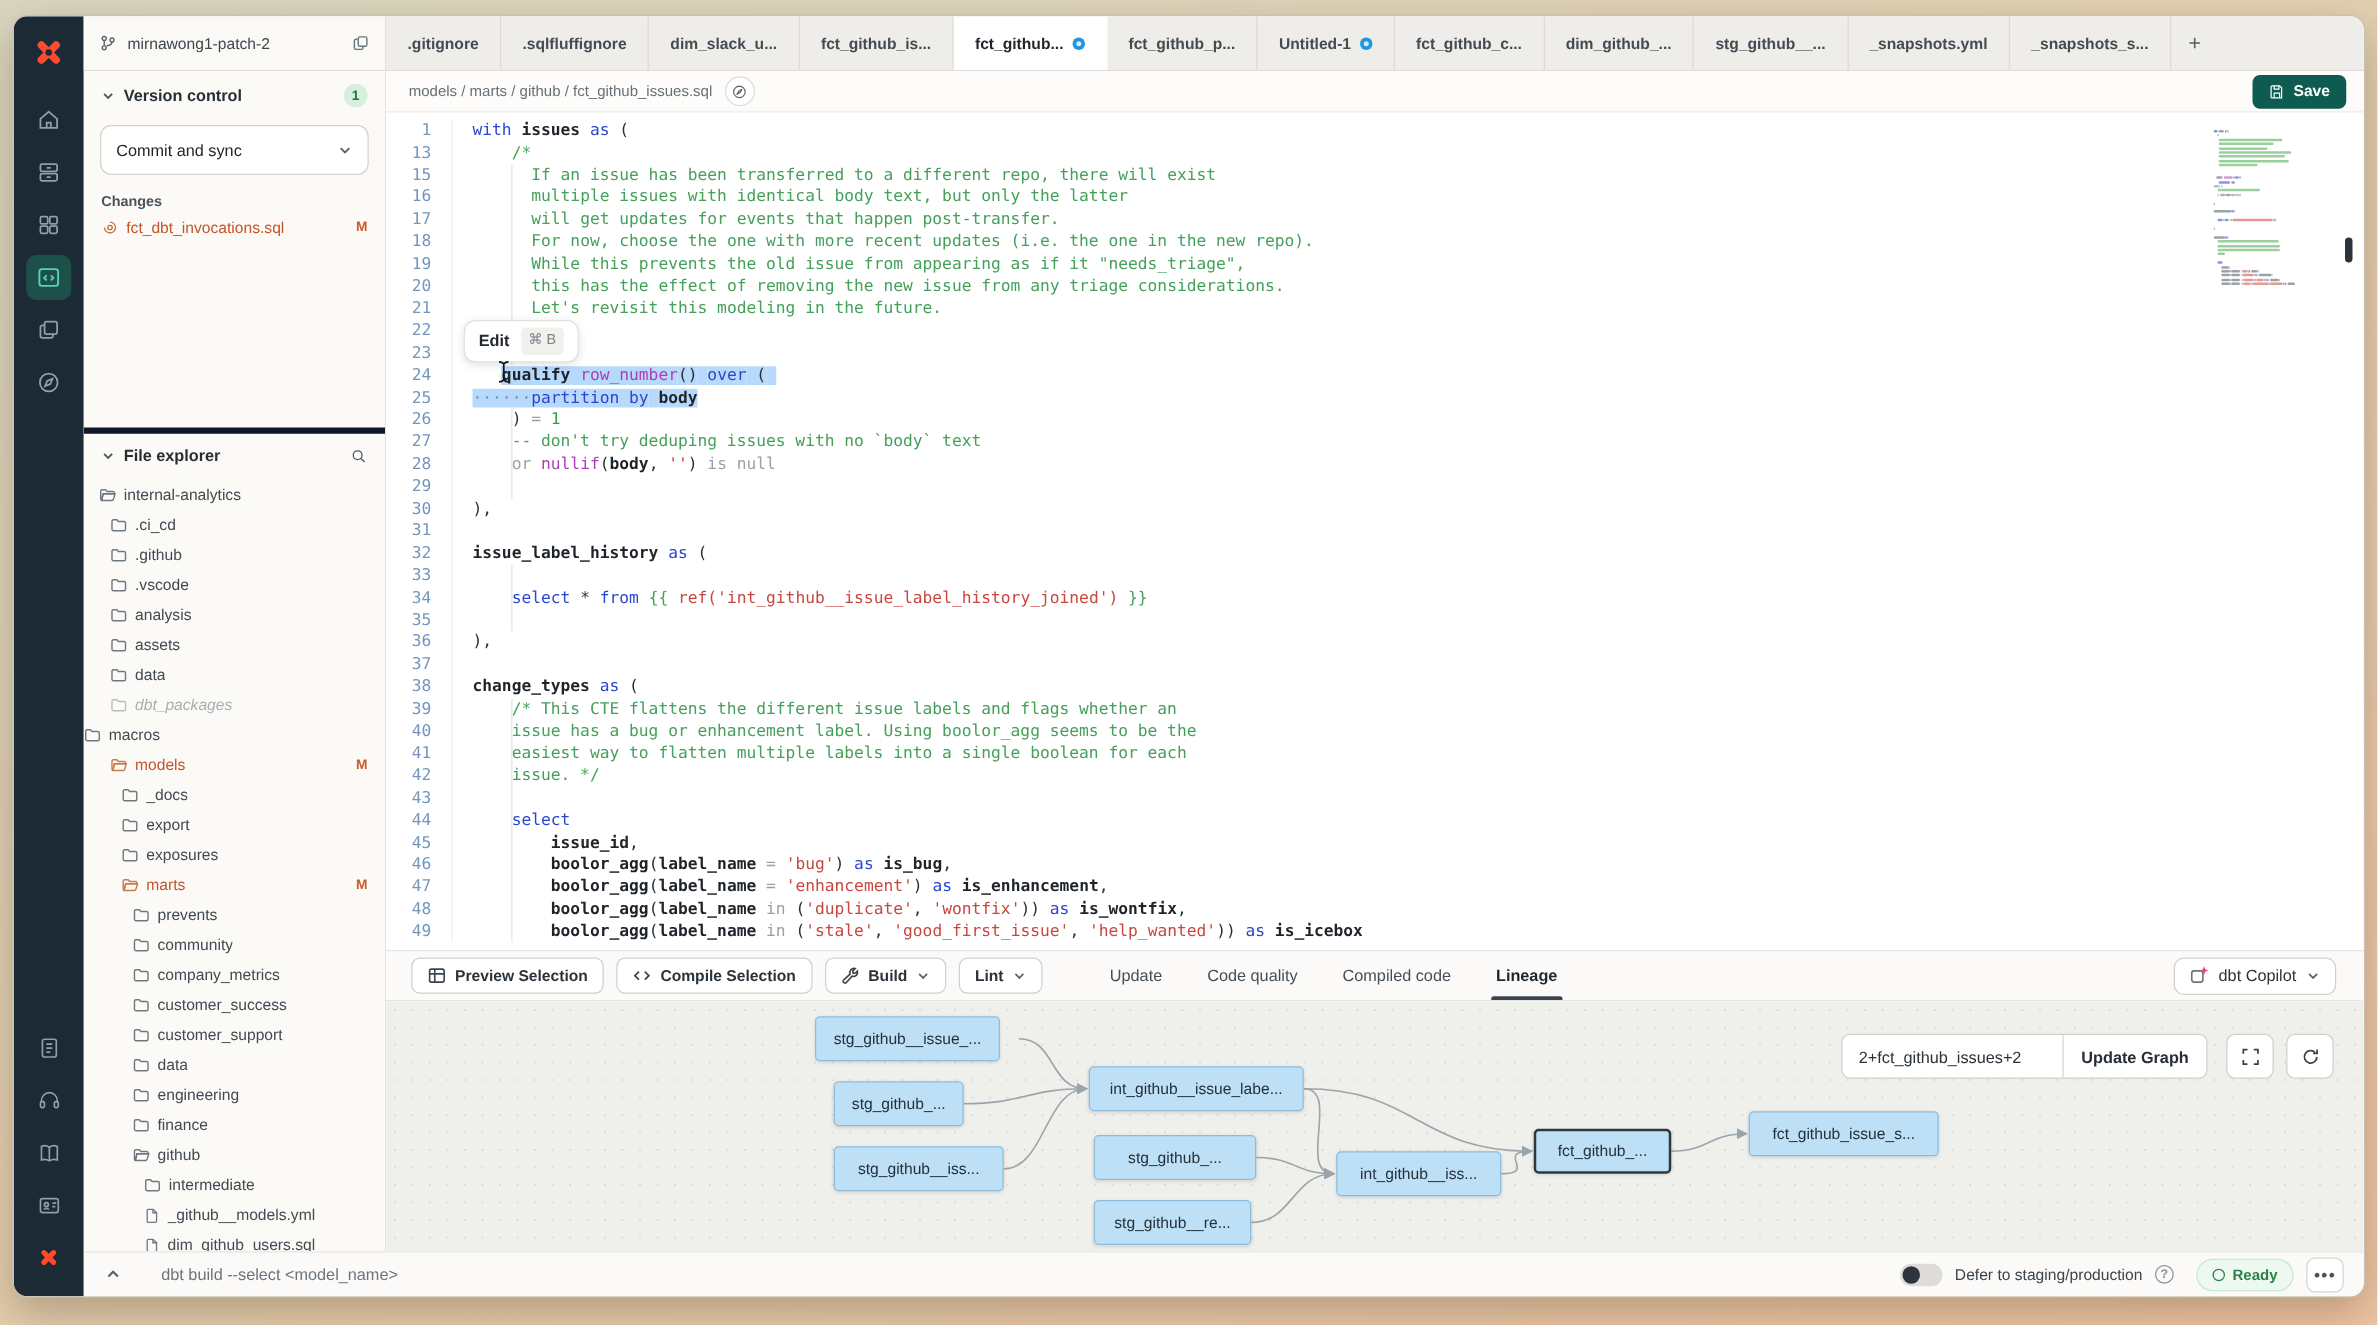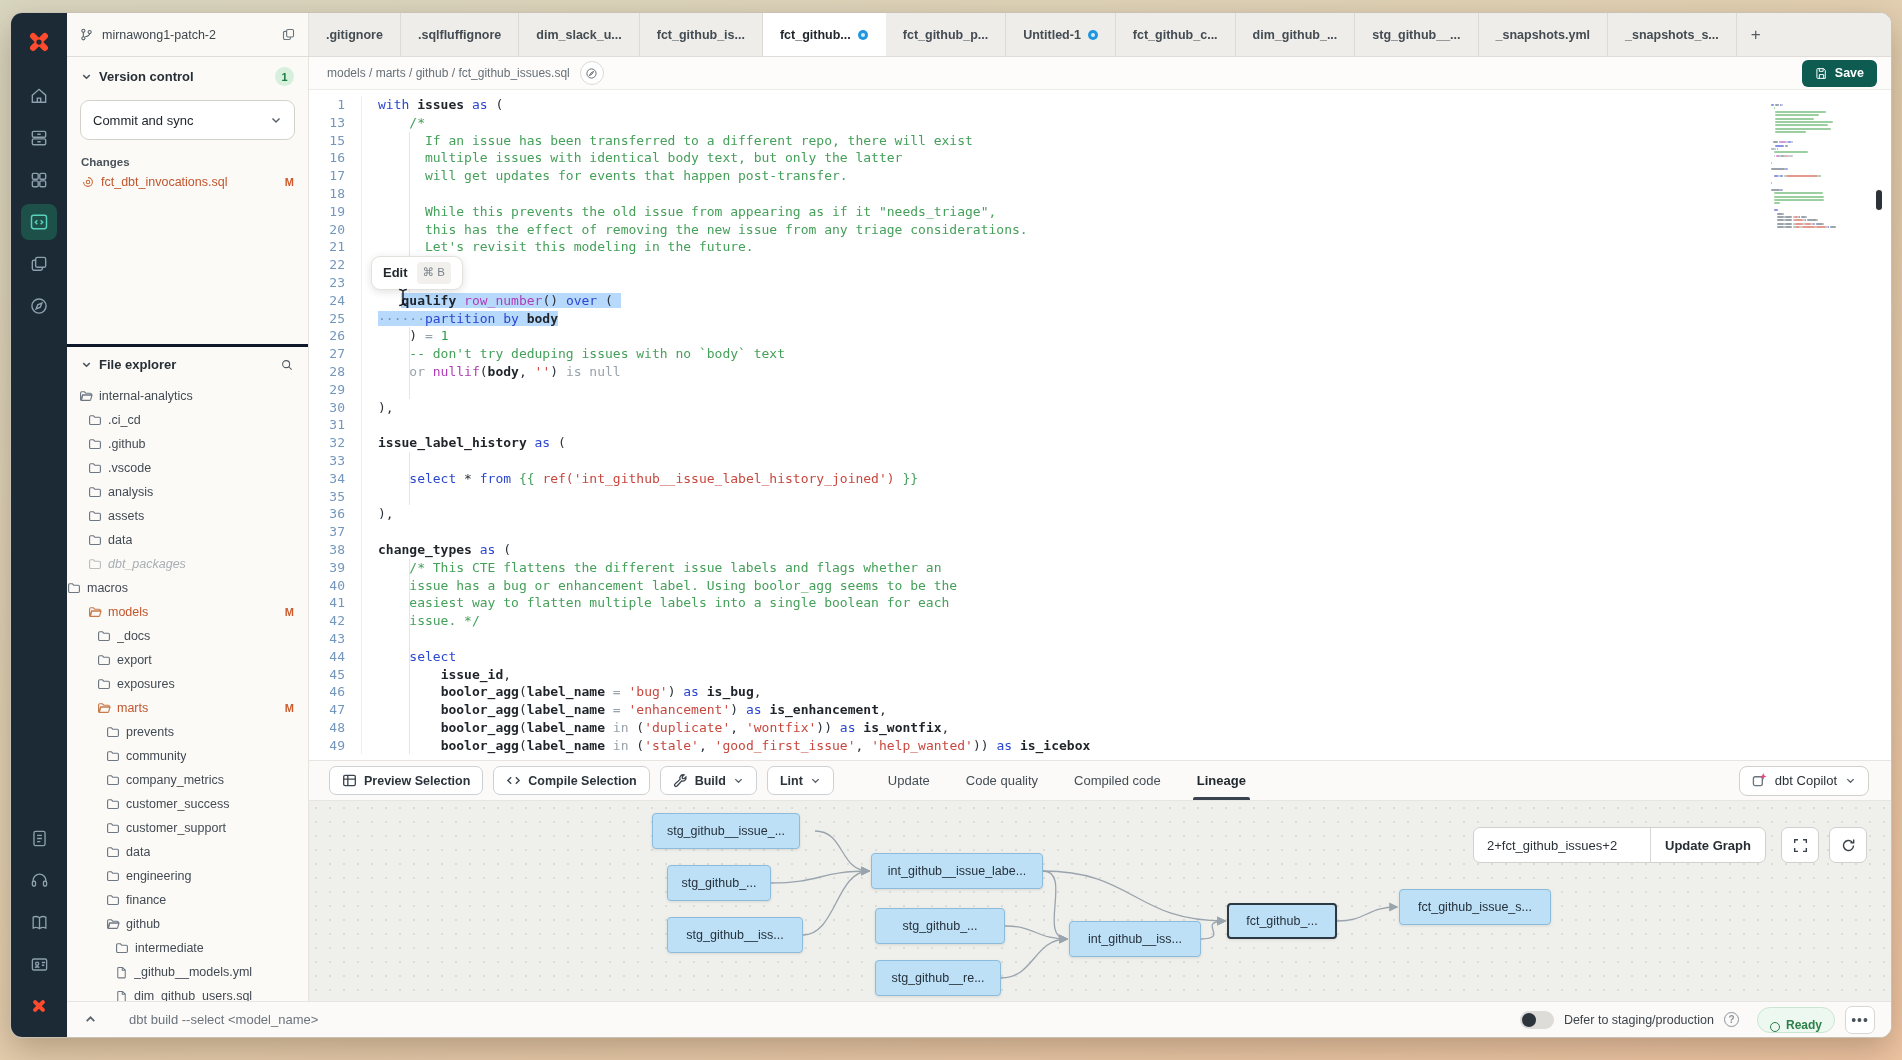--- a/index.html
+++ b/index.html
@@ -36,21 +36,21 @@
   .sec-head { display:flex; align-items:center; gap:7px; padding:10px 14px 6px 14px; cursor:pointer; }
   .sec-head .t { font-size:13px; font-weight:700; color:#272e35; flex:1; }
   .badge1 { width:19px; height:19px; border-radius:50%; background:#d6f0dd; color:#1d7a43; font-size:11px; font-weight:700; display:flex; align-items:center; justify-content:center; }
   .dropdown { margin:8px 13px 0; height:40px; border:1px solid #d5d2cc; border-radius:9px; background:#fff; display:flex; align-items:center;
     padding:0 12px; font-size:13px; color:#20262c; cursor:pointer; }
   .dropdown span { flex:1; }
   .changes-label { font-size:11.5px; font-weight:700; color:#4a525a; padding:16px 14px 4px; }
   .chfile { display:flex; align-items:center; gap:6px; padding:3px 14px; cursor:pointer; }
   .chfile .nm { font-size:12.5px; color:#c2552c; flex:1; white-space:nowrap; overflow:hidden; }
   .mbadge { font-size:11px; font-weight:700; color:#cf5b2c; }
-  .vc { height:290px; flex:none; border-bottom:3px solid #0f172a; }
+  .vc { height:290px; flex:none; border-bottom:5px solid #0f172a; }
   .fe { flex:1; display:flex; flex-direction:column; overflow:hidden; }
   .tree { flex:1; overflow:hidden; padding-top:6px; }
   .trow { height:24px; display:flex; align-items:center; gap:6px; padding-right:14px; font-size:12.5px; color:#424a53; cursor:pointer; white-space:nowrap; }
   .trow .lab { overflow:hidden; text-overflow:ellipsis; }
   .trow .ficon { flex:none; color:#6e7882; display:flex; }
   .trow.accent { color:#c2552c; } .trow.accent .ficon { color:#c77a4b; }
   .trow.muted { color:#a9aeb4; font-style:italic; } .trow.muted .ficon { color:#b9bec3; }
   .trow .mbadge { margin-left:auto; }
 
   
@@ -109,21 +109,21 @@
   
   .statusbar { height:36px; flex:none; display:flex; align-items:center; background:#fbfaf8; border-top:1px solid #e7e5e1; padding:0 16px 0 10px; }
   .upbtn { width:26px; height:24px; display:flex; align-items:center; justify-content:center; color:#5a646d; cursor:pointer; border-radius:5px; }
   .cmdtext { margin-left:26px; font-size:13px; color:#6b747d; cursor:text; }
   .sb-right { margin-left:auto; display:flex; align-items:center; gap:10px; }
   .toggle { width:34px; height:18px; border-radius:9px; background:#dddcd8; position:relative; cursor:pointer; }
   .toggle .knob { position:absolute; left:2px; top:2px; width:14px; height:14px; border-radius:50%; background:#2e343b; }
   .deferlab { font-size:12.5px; color:#3c444c; }
   .helpic { width:15px; height:15px; border-radius:50%; border:1.3px solid #8b949c; color:#8b949c; font-size:10px; font-weight:700;
     display:flex; align-items:center; justify-content:center; cursor:pointer; }
-  .readypill { display:flex; align-items:flex-end; gap:6px; height:26px; padding:0 12px; border-radius:13px; background:#edf8f0;
+  .readypill { display:flex; align-items:center; gap:6px; height:26px; padding:0 12px; border-radius:13px; background:#edf8f0;
     border:1px solid #c8e6d1; color:#2d8049; font-size:12px; font-weight:600; margin-left:8px; cursor:pointer; }
   .ringicon { width:10px; height:10px; border-radius:50%; border:1.6px solid #2d8049; }
   .morebtn { width:30px; height:28px; border:1px solid #d8d6d2; border-radius:7px; background:#fff; display:flex; align-items:center;
     justify-content:center; color:#4a525a; font-size:14px; letter-spacing:1px; cursor:pointer; }
 </style>
 </head>
 <body>
 
 <div class="frame">
   <div class="window">
@@ -570,21 +570,21 @@
                 <div class="codeline">
                   <span class="num">16</span>
                   <span class="lc g"><span class="t-w">      </span><span class="t-c">multiple issues with identical body text, but only the latter</span></span>
                 </div>
                 <div class="codeline">
                   <span class="num">17</span>
                   <span class="lc g"><span class="t-w">      </span><span class="t-c">will get updates for events that happen post-transfer.</span></span>
                 </div>
                 <div class="codeline">
                   <span class="num">18</span>
-                  <span class="lc g"><span class="t-w">      </span></span>
+                  <span class="lc g"><span class="t-w">      </span><span class="t-c">For now, choose the one with more recent updates (i.e. the one in the new repo).</span></span>
                 </div>
                 <div class="codeline">
                   <span class="num">19</span>
                   <span class="lc g"><span class="t-w">      </span><span class="t-c">While this prevents the old issue from appearing as if it "needs_triage",</span></span>
                 </div>
                 <div class="codeline">
                   <span class="num">20</span>
                   <span class="lc g"><span class="t-w">      </span><span class="t-c">this has the effect of removing the new issue from any triage considerations.</span></span>
                 </div>
                 <div class="codeline">

